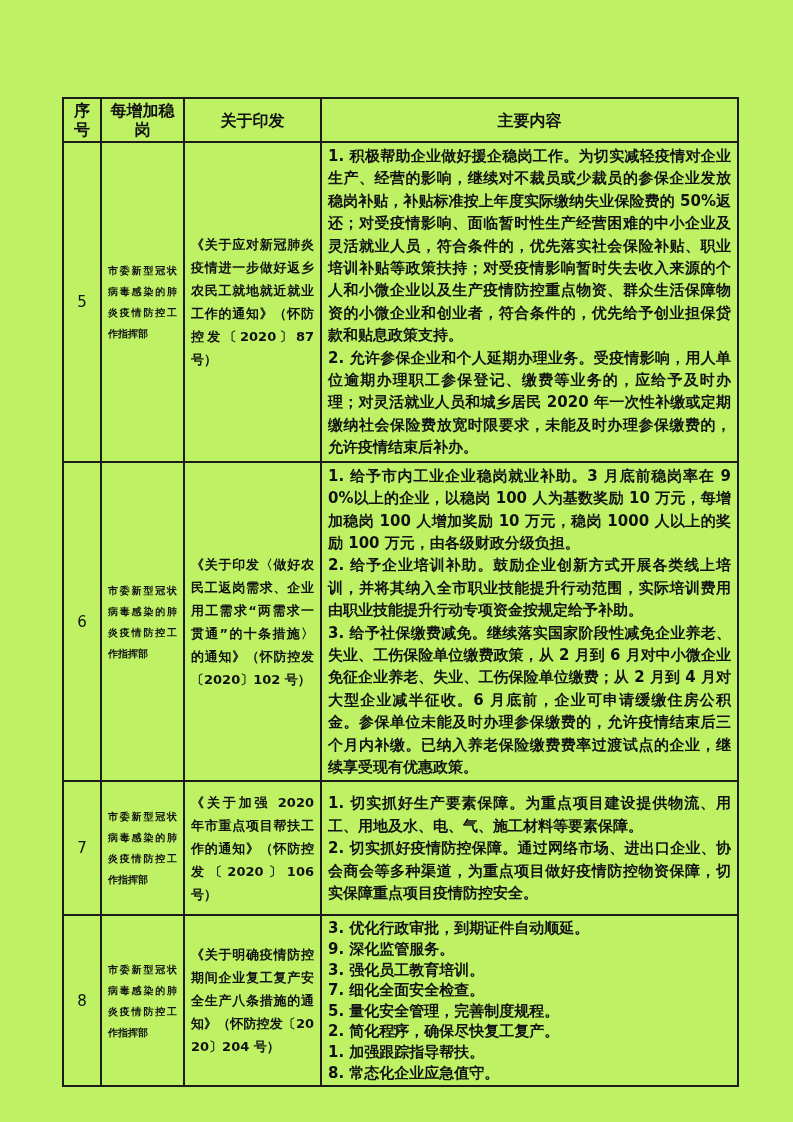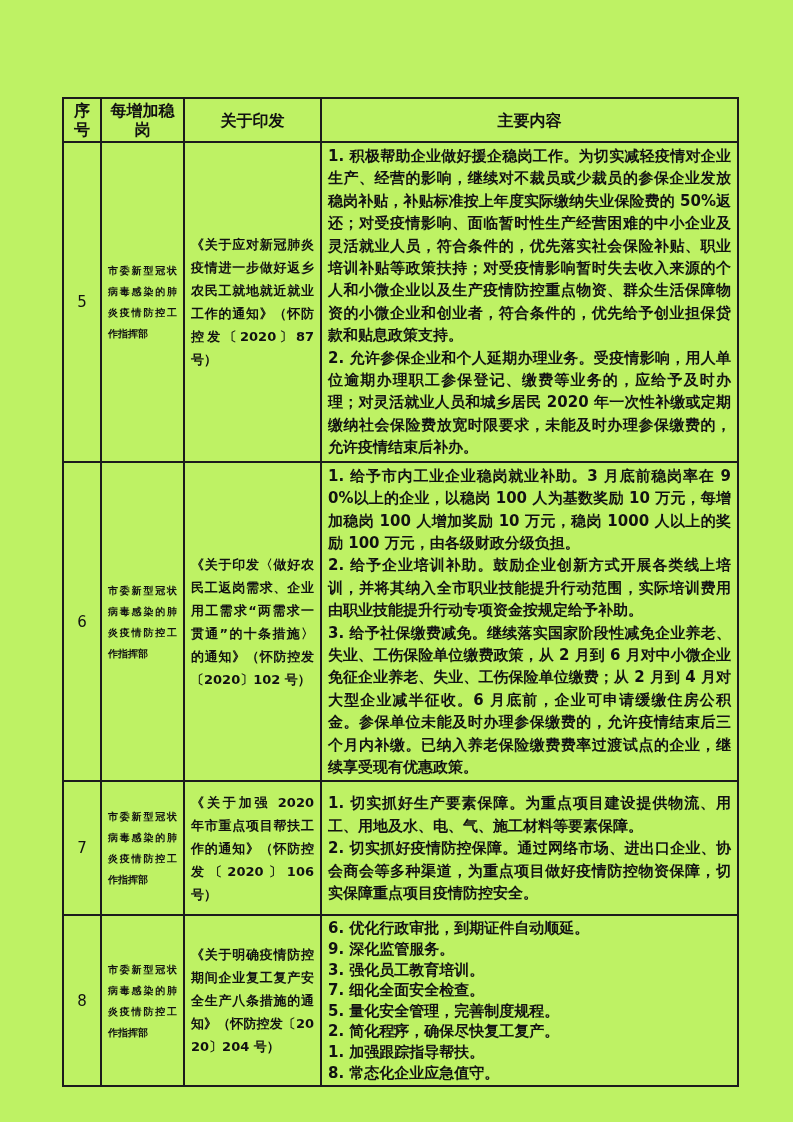--- a/index.html
+++ b/index.html
@@ -145,21 +145,21 @@
         <div class="para">1. 切实抓好生产要素保障。为重点项目建设提供物流、用工、用地及水、电、气、施工材料等要素保障。</div>
         <div class="para">2. 切实抓好疫情防控保障。通过网络市场、进出口企业、协会商会等多种渠道，为重点项目做好疫情防控物资保障，切实保障重点项目疫情防控安全。</div>
       </td>
     </tr>
 
     <tr class="r8">
       <td class="cell-index">8</td>
       <td class="cell-agency">市委新型冠状病毒感染的肺炎疫情防控工作指挥部</td>
       <td class="cell-title">《关于明确疫情防控期间企业复工复产安全生产八条措施的通知》（怀防控发〔2020〕204 号）</td>
       <td class="cell-content">
-        <div class="para">6. 优化行政审批，到期证件自动顺延。</div>
+        <div class="para">3. 优化行政审批，到期证件自动顺延。</div>
         <div class="para">9. 深化监管服务。</div>
         <div class="para">3. 强化员工教育培训。</div>
         <div class="para">7. 细化全面安全检查。</div>
         <div class="para">5. 量化安全管理，完善制度规程。</div>
         <div class="para">2. 简化程序，确保尽快复工复产。</div>
         <div class="para">1. 加强跟踪指导帮扶。</div>
         <div class="para">8. 常态化企业应急值守。</div>
       </td>
     </tr>
   </tbody>

